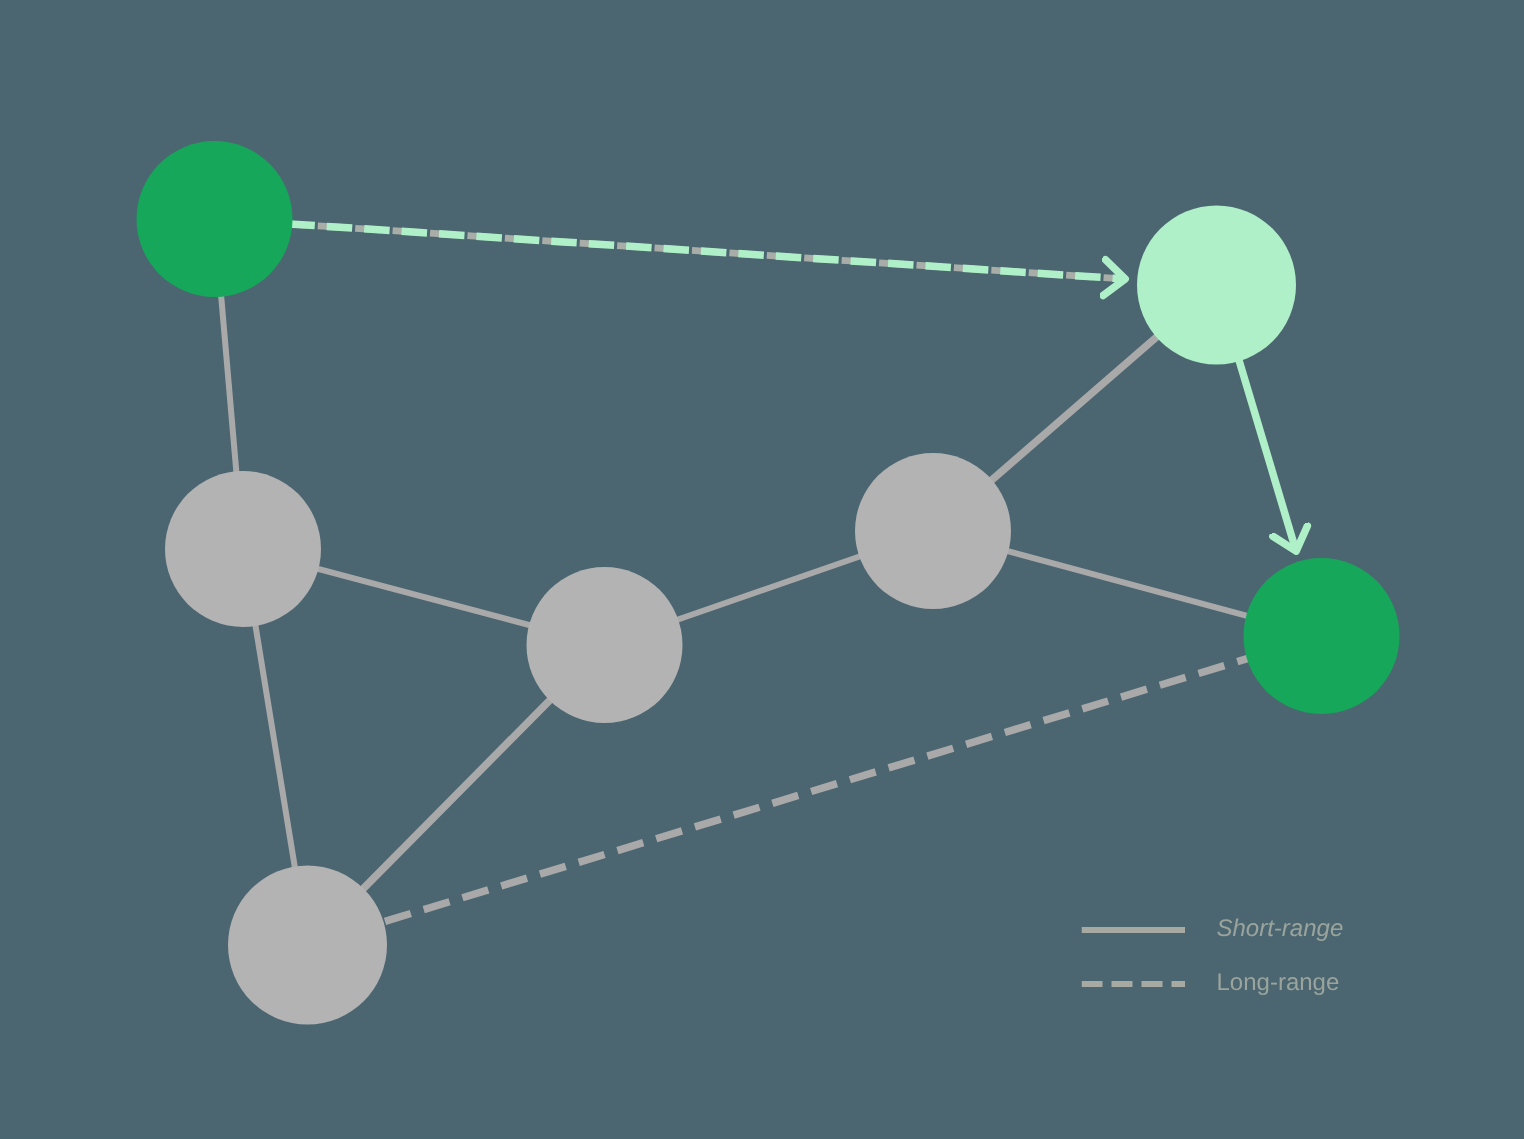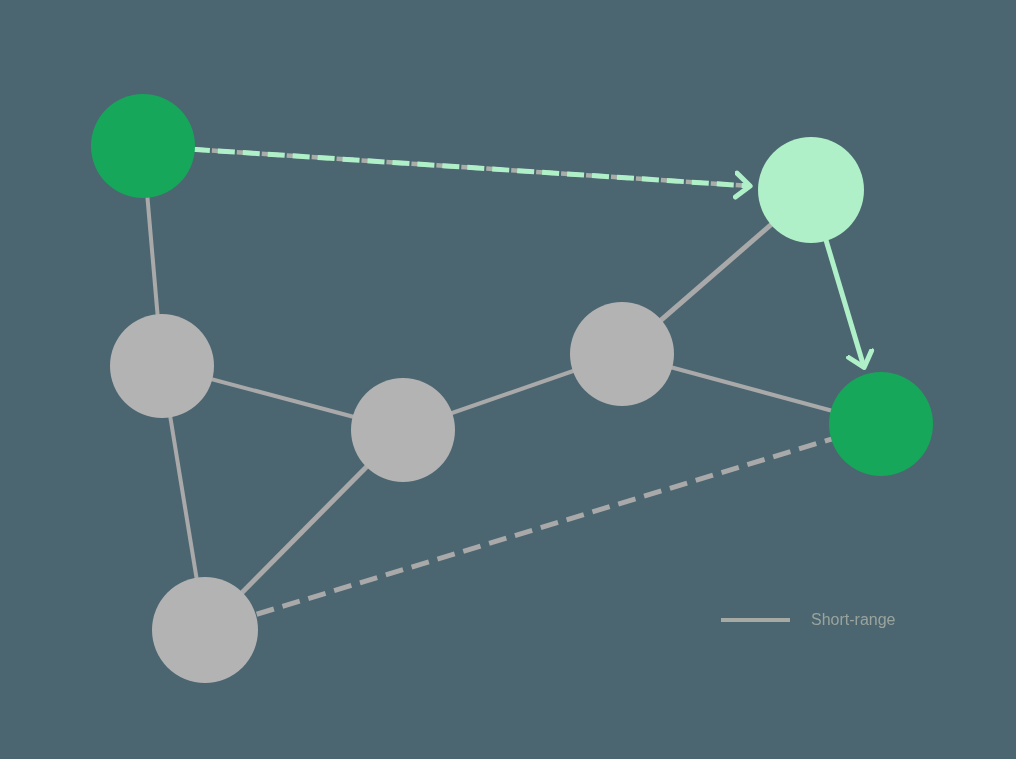--- a/index.html
+++ b/index.html
@@ -75,17 +75,23 @@
       <circle cx="403" cy="430" r="52" fill="#b3b3b3"></circle>
       <circle cx="622" cy="354" r="52" fill="#b3b3b3"></circle>
       <circle cx="205" cy="630" r="53" fill="#b3b3b3"></circle>
     </svg>
 
   <div id="legend" class="legend" style="left: 721px; top: 609px;">
     <div class="legend-row">
       <svg class="legend-swatch" width="70" height="8">
         <line class="swatch-line" x1="0" y1="4" x2="69" y2="4" stroke="#a6aaa3" stroke-width="4"></line>
       </svg>
-      <span class="legend-label" style="color: rgb(154, 164, 156);">Short-range</span>
+      <span class="legend-label" style="color: rgb(154, 164, 156); font-style: italic;">Short-range</span>
+    </div>
+    <div class="legend-row">
+      <svg class="legend-swatch" width="70" height="8">
+        <line class="swatch-line" x1="0" y1="4" x2="69" y2="4" stroke="#a6aaa3" stroke-width="4" stroke-dasharray="14 6"></line>
+      </svg>
+      <span class="legend-label" style="color: rgb(154, 164, 156);">Long-range</span>
     </div>
   </div>
 
 </div>
 
 </body></html>

